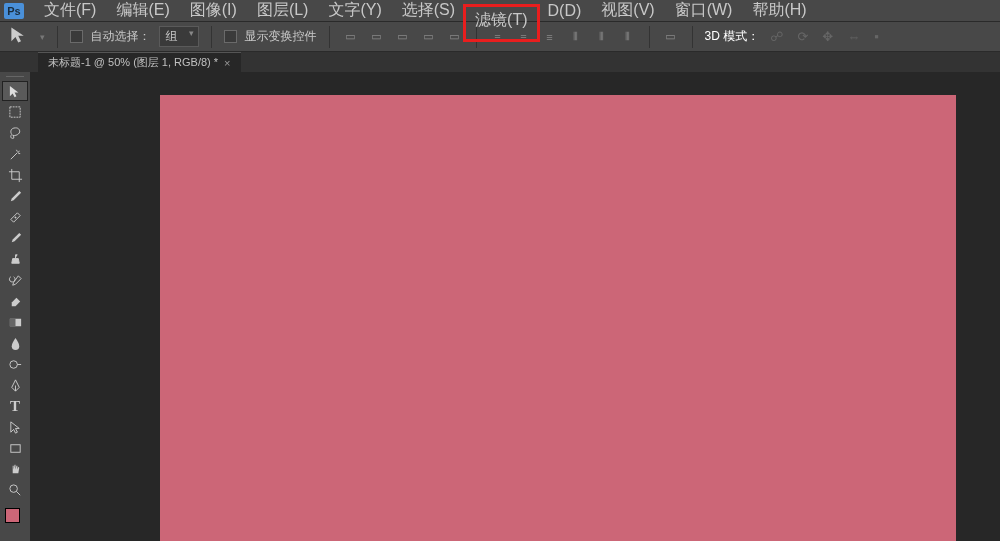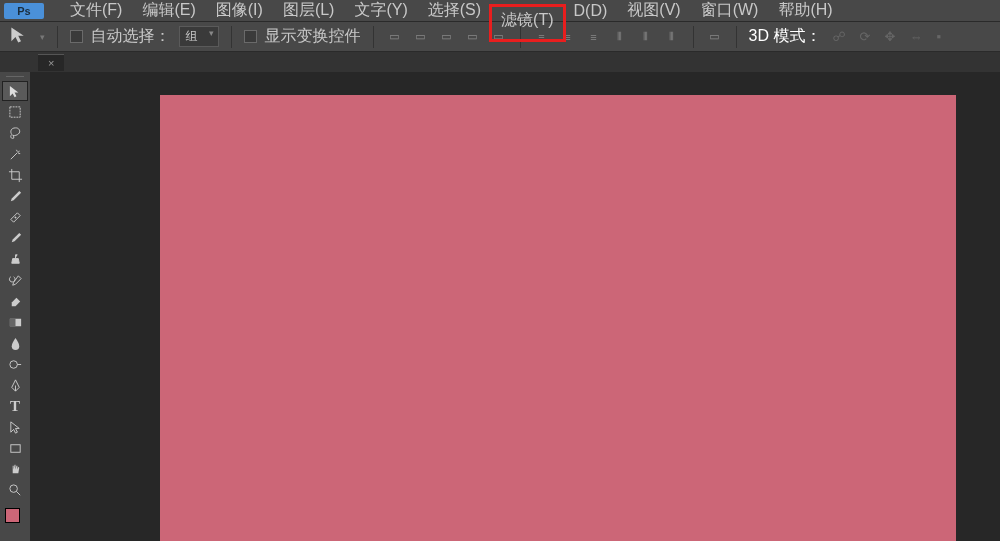--- a/index.html
+++ b/index.html
@@ -15,30 +15,30 @@
     }
     .menubar {
       height: 22px;
       background: #484848;
       display: flex;
       align-items: center;
       padding-left: 4px;
       border-bottom: 1px solid #2a2a2a;
     }
     .ps-logo {
-      width: 40px;
+      width: 20px;
       height: 16px;
       background: #4a90d9;
       color: #1a2d3f;
       font-weight: bold;
       font-size: 11px;
       text-align: center;
       line-height: 16px;
       border-radius: 2px;
-      margin-right: 16px;
+      margin-right: 10px;
     }
     .menu-item {
       padding: 3px 10px;
       cursor: default;
       font-size: 16px;
     }
     .menu-item.highlighted {
       position: relative;
       margin-top: 20px;
     }
@@ -191,21 +191,21 @@
       width: 15px;
       height: 15px;
       background: #cc6677;
       border: 1px solid #000;
       position: absolute;
       left: 5px;
       top: 2px;
       z-index: 2;
     }
     .opt-label {
-      font-size: 16px;
+      font-size: 12px;
       color: #c8c8c8;
     }
     .opt-3d { color: #ffffff; }
     .opt-3d-icon {
       color: #666;
       font-size: 13px;
       padding: 0 3px;
     }
     .expand-bar {
       position: absolute;
@@ -273,20 +273,21 @@
   <span class="opt-label opt-3d">3D 模式：</span>
   <span class="opt-3d-icon">☍</span>
   <span class="opt-3d-icon">⟳</span>
   <span class="opt-3d-icon">✥</span>
   <span class="opt-3d-icon">⇔</span>
   <span class="opt-3d-icon">▪</span>
 </div>
 
 <div class="tabbar">
   <div class="doc-tab">
+    <span>未标题-1 @ 50% (图层 1, RGB/8) *</span>
     <span class="tab-close">×</span>
   </div>
 </div>
 
 <div class="toolbar">
   <div class="toolbar-grabber">
       <span></span>
     </div>
   <div class="tool active">
     <svg viewBox="0 0 16 16">

